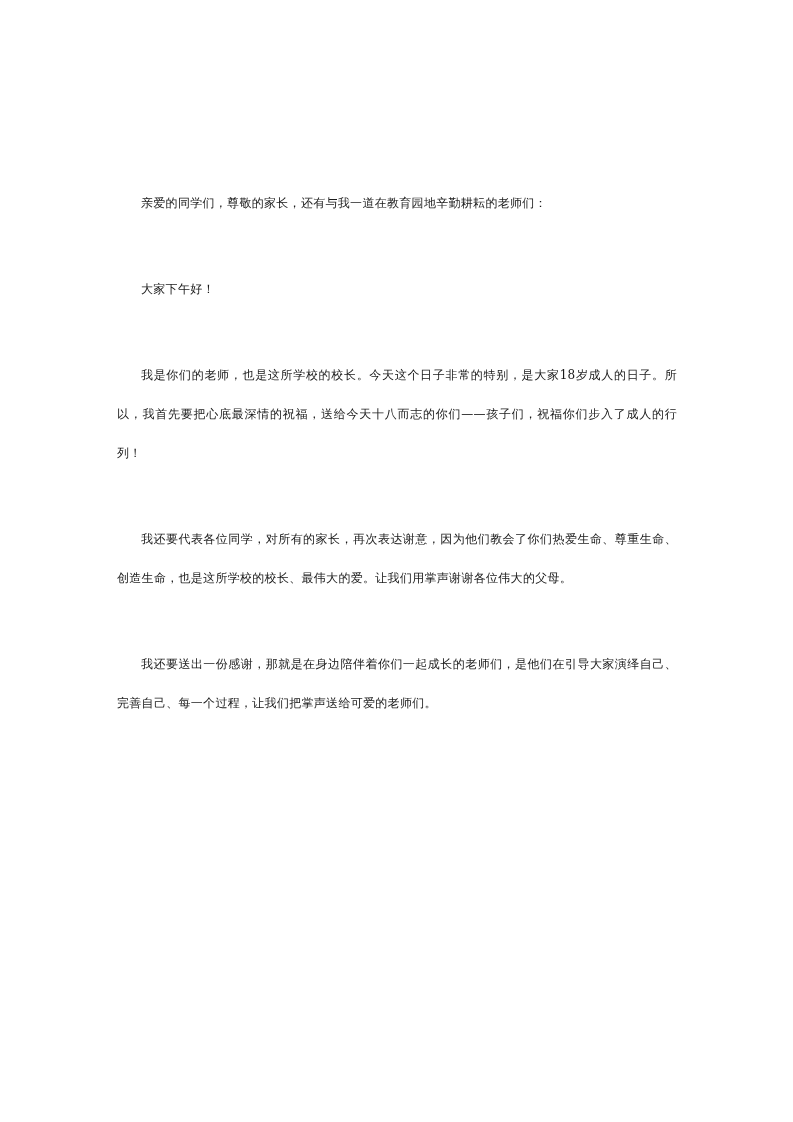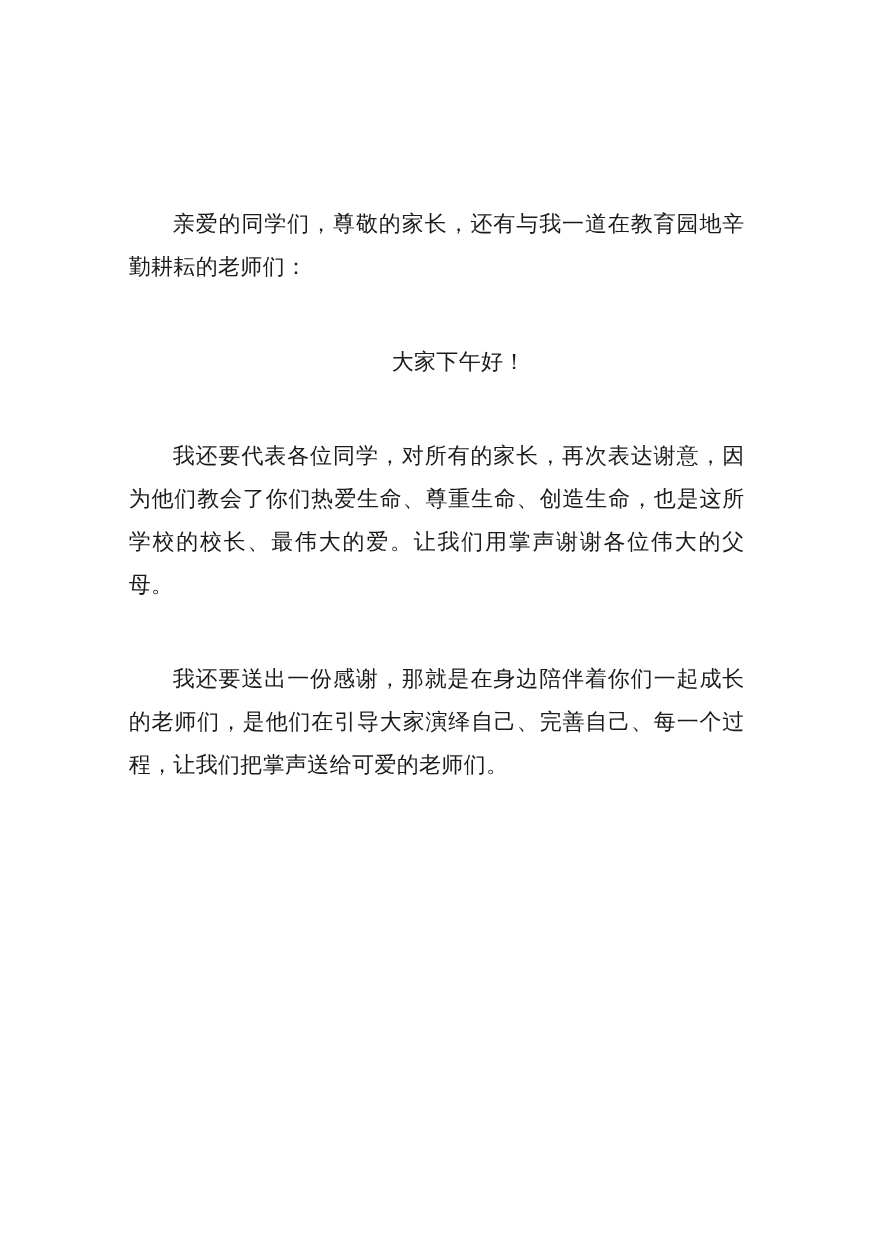--- a/index.html
+++ b/index.html
@@ -16,34 +16,35 @@
       color: #1a1a1a;
     }
     .page {
       position: absolute;
       left: 117px;
       top: 184px;
       width: 560px;
     }
     .para {
       margin: 0;
-      font-size: 20px;
+      font-size: 12px;
       line-height: 39px;
       letter-spacing: 0.3px;
       text-align: justify;
       text-indent: 2em;
     }
     .para + .para {
       margin-top: 47px;
     }
     .para.no-justify {
-      text-align: center;
+      text-align: left;
     }
   </style>
 </head>
 <body>
 
 <div class="page">
   <p class="para">亲爱的同学们，尊敬的家长，还有与我一道在教育园地辛勤耕耘的老师们：</p>
   <p class="para no-justify">大家下午好！</p>
+  <p class="para">我是你们的老师，也是这所学校的校长。今天这个日子非常的特别，是大家18岁成人的日子。所以，我首先要把心底最深情的祝福，送给今天十八而志的你们——孩子们，祝福你们步入了成人的行列！</p>
   <p class="para">我还要代表各位同学，对所有的家长，再次表达谢意，因为他们教会了你们热爱生命、尊重生命、创造生命，也是这所学校的校长、最伟大的爱。让我们用掌声谢谢各位伟大的父母。</p>
   <p class="para">我还要送出一份感谢，那就是在身边陪伴着你们一起成长的老师们，是他们在引导大家演绎自己、完善自己、每一个过程，让我们把掌声送给可爱的老师们。</p>
 </div>
 
 </body></html>

